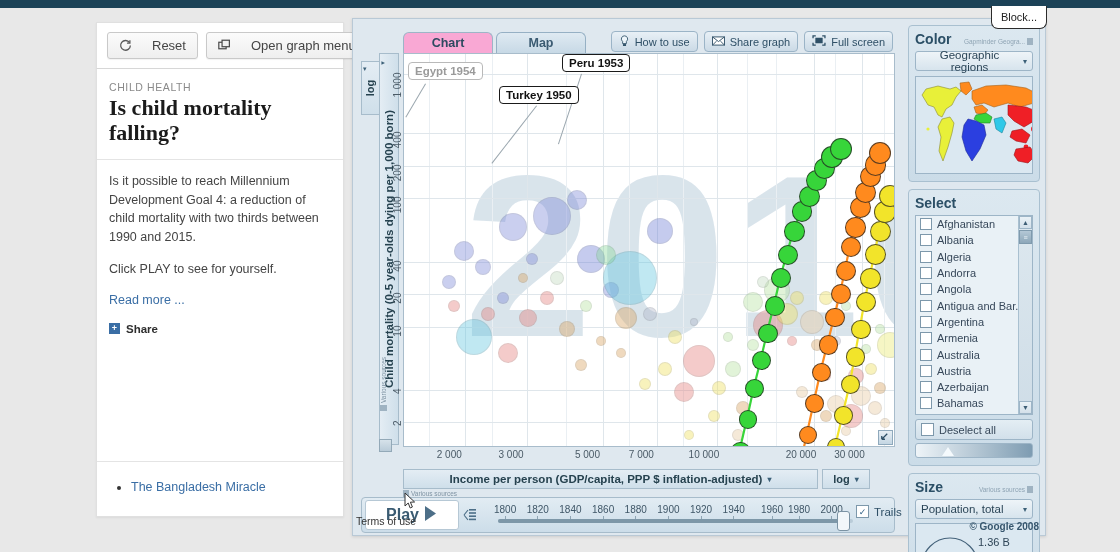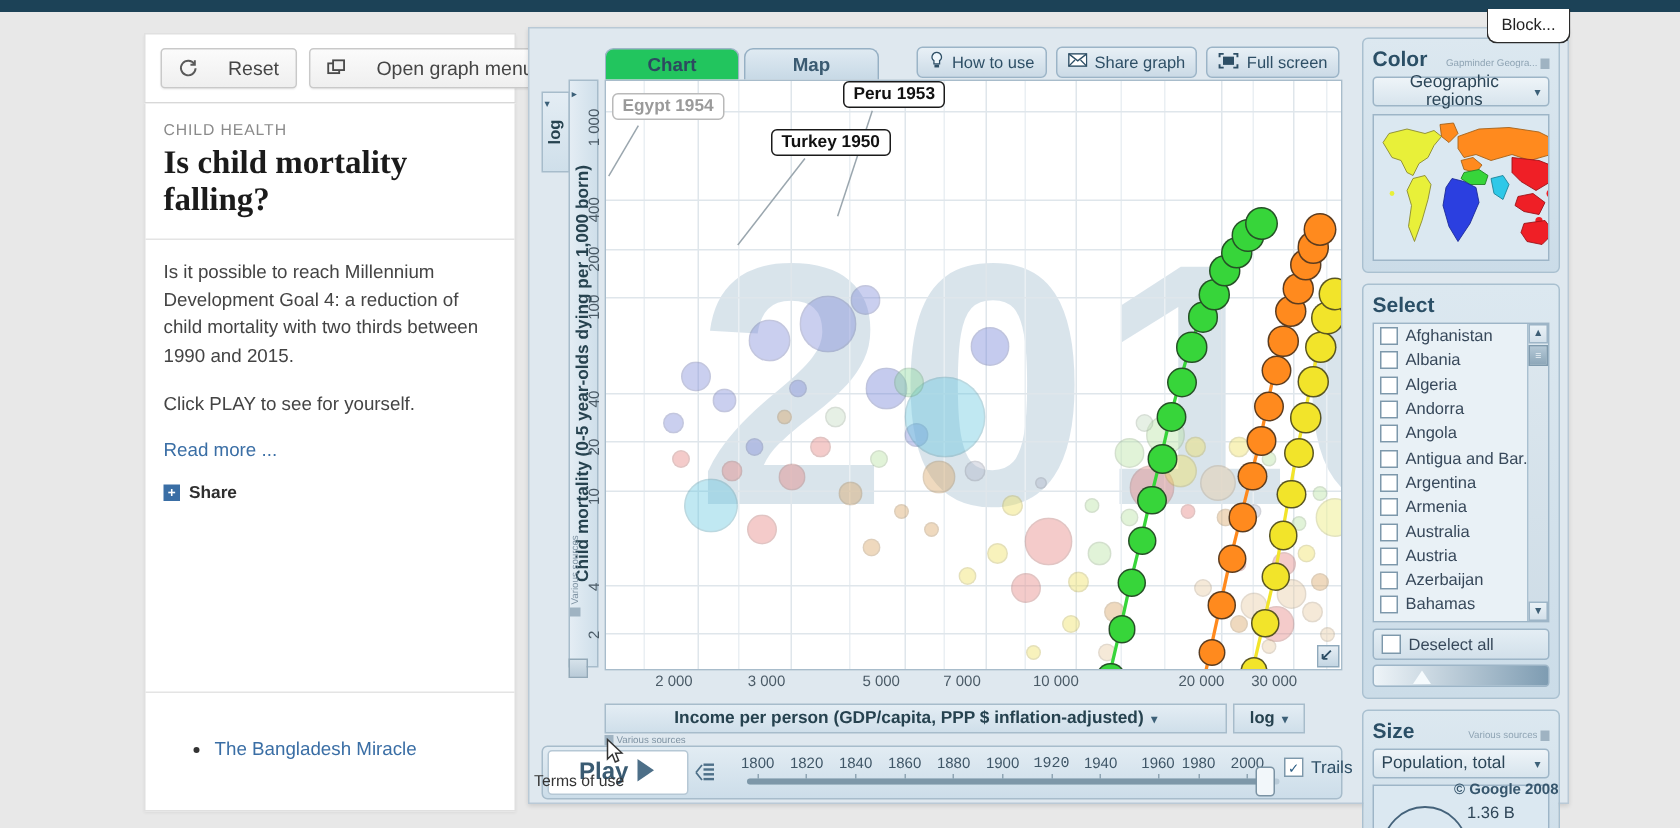--- a/index.html
+++ b/index.html
@@ -46,38 +46,38 @@
   }
   .divider{height:1px;background:#e4e4e4;}
   .body-p{font-size:12.5px;line-height:18.5px;color:#444;margin:0 0 14px 0;}
   .link{color:#3a6ea5;font-size:12.5px;text-decoration:none;cursor:pointer;}
   .share-row{display:flex;align-items:center;gap:6px;margin-top:16px;}
   .plusbox{width:11px;height:11px;background:#3a6ea5;color:#fff;font-size:9px;
     line-height:11px;text-align:center;display:inline-block;font-weight:bold;}
   .share-lbl{font-size:11.5px;font-weight:bold;color:#2f2f2f;cursor:pointer;}
   .seealso{padding:14px 12px 18px 12px;}
   .seealso h3{font-size:16px;margin:0 0 8px 0;font-weight:normal;color:#222;}
-  .seealso ul{margin:16px;padding-left:18px;}
+  .seealso ul{margin:4px;padding-left:18px;}
   .seealso li{margin:0;}
   
   .app{
     position:absolute;left:352px;top:18px;width:692px;height:516px;
     background:#dfe8ef;border:1px solid #b9c9d6;
     box-shadow:0 1px 3px rgba(0,0,0,.12);
   }
   .app-main{position:absolute;left:0;top:0;width:548px;height:516px;}
   
   .tabs{position:absolute;left:50px;top:13px;height:22px;display:flex;align-items:flex-end;}
   .tab{
     width:88px;height:21px;line-height:20px;text-align:center;
     font-size:12.5px;font-weight:bold;color:#3b5b72;
     border:1px solid #96b0c4;border-bottom:none;border-radius:6px 6px 0 0;
     background:linear-gradient(#dfeaf2,#c6d8e5);margin-right:3px;cursor:pointer;
   }
-  .tab.active{background:#22c55e;color:#2d4a60;border-color:#9db5c7;}
+  .tab.active{background:#f9a8d4;color:#2d4a60;border-color:#9db5c7;}
   
   .toolbar{position:absolute;right:8px;top:12px;display:flex;gap:6px;}
   .tbtn{
     display:inline-flex;align-items:center;gap:5px;height:19px;
     padding:0 7px;font-size:11px;color:#2e4f66;
     background:linear-gradient(#e8f0f6,#cbdae6);
     border:1px solid #9bb4c7;border-radius:4px;cursor:pointer;white-space:nowrap;
   }
   
   .plotwrap{position:absolute;left:50px;top:34px;width:490px;height:392px;
@@ -460,21 +460,21 @@
           <div class="bub" style="height: 18.1034px; width: 18.1034px; left: 451.548px; top: 237.908px; background: rgb(242, 228, 42); border: 1px solid rgba(30, 30, 30, 0.72); z-index: 5;"></div>
           <div class="bub" style="height: 18.4828px; width: 18.4828px; left: 456.259px; top: 214.199px; background: rgb(242, 228, 42); border: 1px solid rgba(30, 30, 30, 0.72); z-index: 5;"></div>
           <div class="bub" style="height: 18.8621px; width: 18.8621px; left: 460.969px; top: 190.489px; background: rgb(242, 228, 42); border: 1px solid rgba(30, 30, 30, 0.72); z-index: 5;"></div>
           <div class="bub" style="height: 19.2414px; width: 19.2414px; left: 465.679px; top: 166.779px; background: rgb(242, 228, 42); border: 1px solid rgba(30, 30, 30, 0.72); z-index: 5;"></div>
           <div class="bub" style="height: 19.6207px; width: 19.6207px; left: 470.39px; top: 146.99px; background: rgb(242, 228, 42); border: 1px solid rgba(30, 30, 30, 0.72); z-index: 5;"></div>
           <div class="bub" style="height: 20px; width: 20px; left: 475.1px; top: 131.12px; background: rgb(242, 228, 42); border: 1px solid rgba(30, 30, 30, 0.72); z-index: 6;"></div>
         </div>
       <div id="callout-layer">
           <div class="callout faint" style="left: 4px; top: 8px; text-align: right;">Egypt 1954</div>
           <div class="leader" style="left: 22px; top: 30px; width: 39.4462px; transform: rotate(120.466deg);"></div>
-          <div class="callout strong" style="left: 110px; top: 32px;">Turkey 1950</div>
+          <div class="callout strong" style="left: 95px; top: 32px;">Turkey 1950</div>
           <div class="leader" style="left: 133px; top: 52px; width: 73.4098px; transform: rotate(127.807deg);"></div>
           <div class="callout strong" style="left: 158px; top: 0px;">Peru 1953</div>
           <div class="leader" style="left: 178px; top: 20px; width: 73.6817px; transform: rotate(108.189deg);"></div>
         </div>
       <div class="resize-corner">
         <svg width="11" height="11" viewBox="0 0 12 12">
             <path d="M9 3 L3 9 M3 9 H6.5 M3 9 V5.5" stroke="#2e4f66" stroke-width="1.4" fill="none"></path>
           </svg>
       </div>
     </div>
@@ -520,21 +520,21 @@
             <rect x="6" y="11.6" width="7" height="1.6" fill="#4d6f88"></rect>
           </svg>
       </div>
       <div id="yearticks">
           <div class="yeartick" style="left: 126.1px;"><span>1800</span><i></i></div>
           <div class="yeartick" style="left: 158.76px;"><span>1820</span><i></i></div>
           <div class="yeartick" style="left: 191.42px;"><span>1840</span><i></i></div>
           <div class="yeartick" style="left: 224.08px;"><span>1860</span><i></i></div>
           <div class="yeartick" style="left: 256.74px;"><span>1880</span><i></i></div>
           <div class="yeartick" style="left: 289.4px;"><span>1900</span><i></i></div>
-          <div class="yeartick" style="left: 322.06px; font-family: Liberation Mono, monospace;"><span>1920</span><i></i></div>
+          <div class="yeartick" style="left: 322.06px;"><span>1920</span><i></i></div>
           <div class="yeartick" style="left: 354.72px;"><span>1940</span><i></i></div>
           <div class="yeartick" style="left: 393px;"><span>1960</span><i></i></div>
           <div class="yeartick" style="left: 420.04px;"><span>1980</span><i></i></div>
           <div class="yeartick" style="left: 452.7px;"><span>2000</span><i></i></div>
         </div>
       <div class="slider-track">
         <div class="slider-fill" id="slider-fill" style="width: 97%;"></div>
       </div>
       <div class="slider-handle" id="slider-handle" style="left: 475.35px;"></div>
       <div class="trails">

